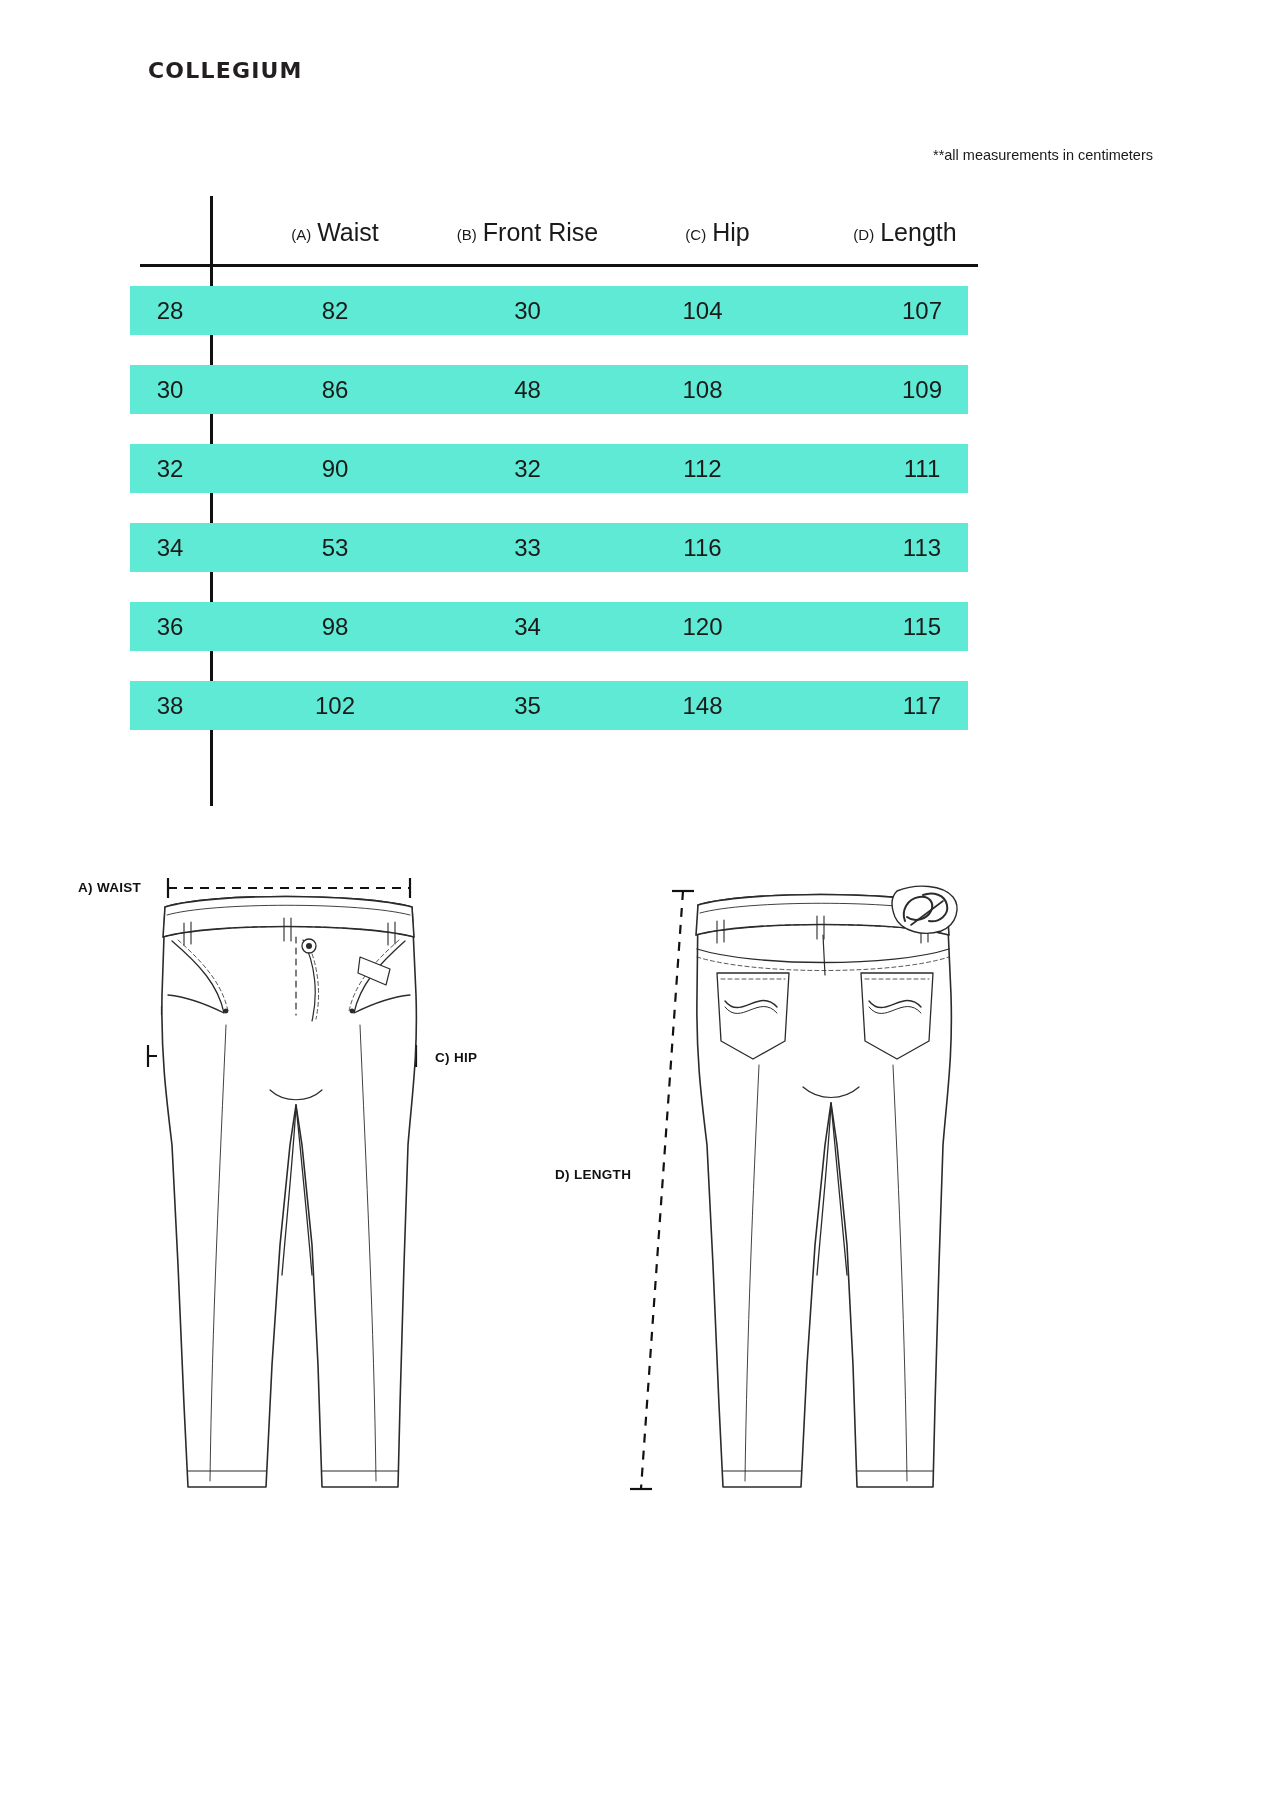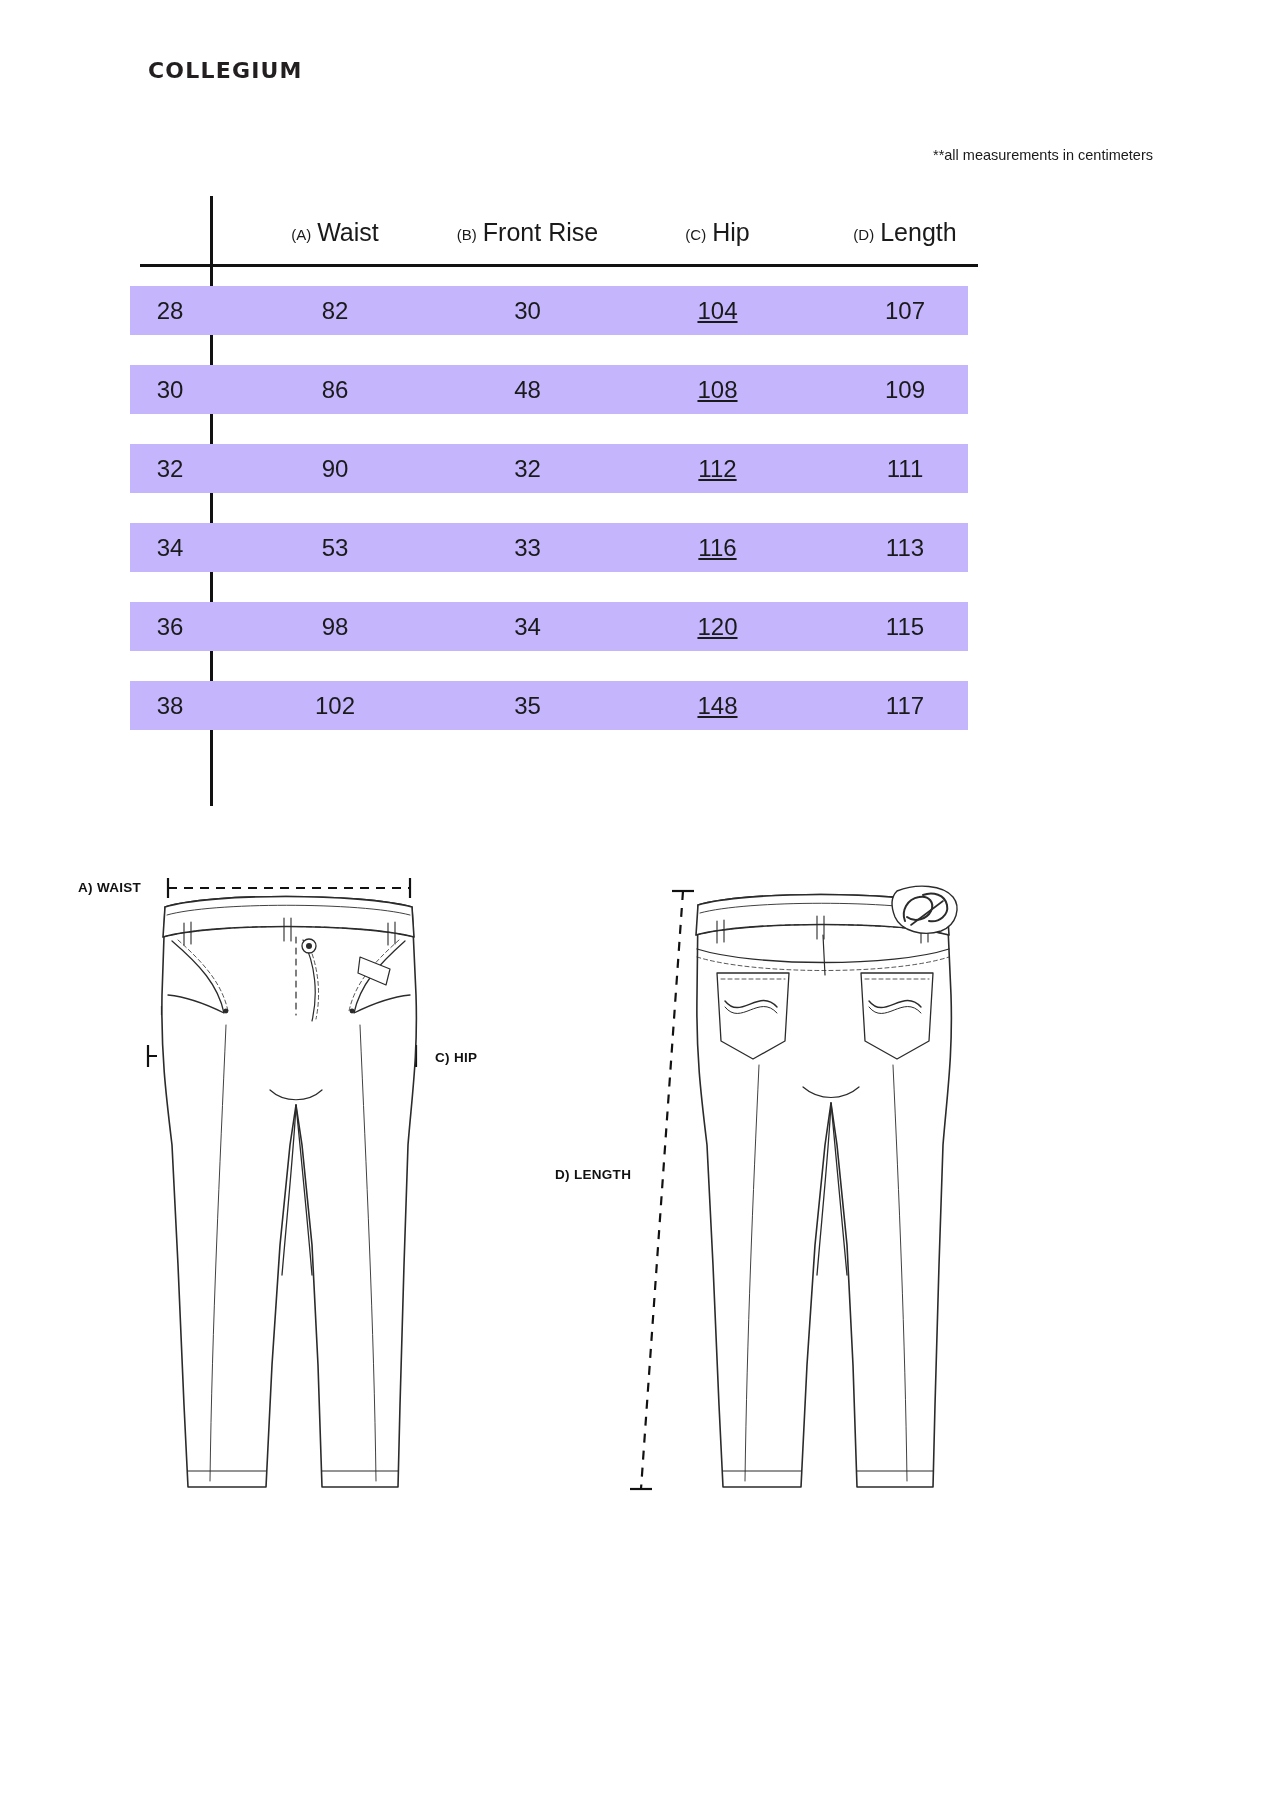--- a/index.html
+++ b/index.html
@@ -97,40 +97,40 @@
     position: absolute;
     left: 0;
     top: 90px;
     width: 838px;
   }
   .row {
     position: relative;
     width: 838px;
     height: 49px;
     margin-bottom: 30px;
-    background: #c4b5fd;
+    background: #5eead4;
   }
   .cell {
     position: absolute;
     top: 0;
     height: 49px;
     display: flex;
     align-items: center;
     justify-content: center;
     font-size: 24px;
     font-weight: 400;
     color: #1a1a1a;
   }
 
   
   .c-size  { left: 0px;   width: 80px; }
   .c-waist { left: 110px; width: 190px; }
   .c-rise  { left: 300px; width: 195px; }
-  .c-hip   { left: 495px; width: 185px; text-decoration: underline; }
-  .c-len   { left: 680px; width: 190px; }
+  .c-hip   { left: 480px; width: 185px; }
+  .c-len   { left: 697px; width: 190px; }
 
   .h-size  { left: 0px;   width: 80px; }
   .h-waist { left: 110px; width: 190px; }
   .h-rise  { left: 300px; width: 195px; }
   .h-hip   { left: 495px; width: 185px; }
   .h-len   { left: 680px; width: 190px; }
 
   
   .diagram-area {
     position: absolute;

